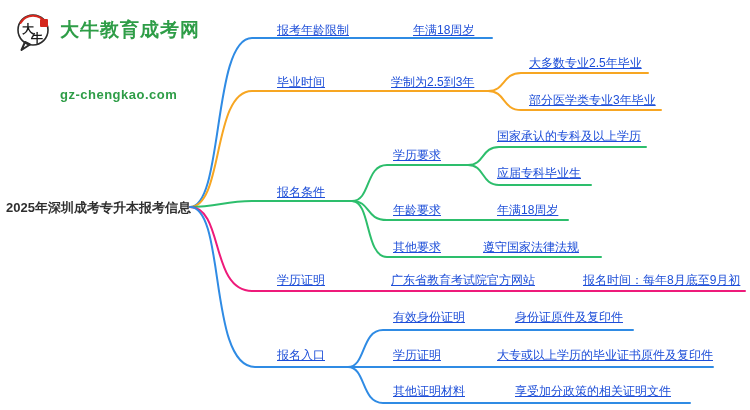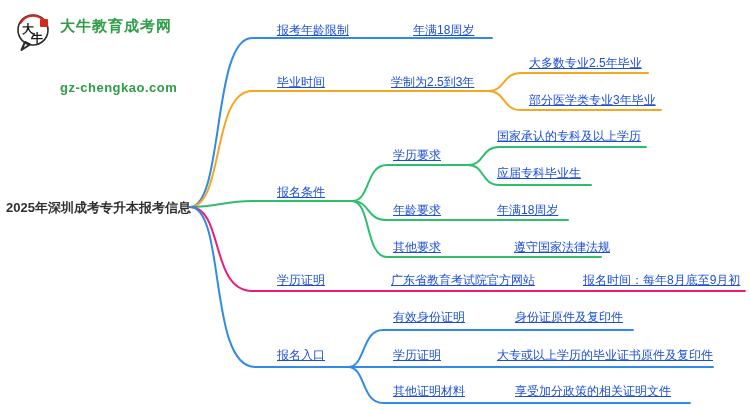--- a/index.html
+++ b/index.html
@@ -11,21 +11,21 @@
   svg path{fill:none;stroke-width:2;stroke-linecap:round;stroke-linejoin:round;}
   .lbl{
     position:absolute;font-size:12px;line-height:14px;color:#1d4ed8;
     white-space:nowrap;letter-spacing:0px;text-decoration:underline;
   }
   .root-lbl{
     position:absolute;font-size:13px;font-weight:700;color:#2f2f2f;white-space:nowrap;
   }
   #logo{position:absolute;left:14px;top:10px;display:flex;align-items:flex-start;cursor:pointer;}
   #logo-texts{margin-left:6px;padding-top:7px;}
-  #logo-title{font-size:15px;font-weight:700;letter-spacing:1px;}
+  #logo-title{font-size:19px;font-weight:700;letter-spacing:1px;}
   #logo-domain{font-size:13px;font-weight:700;margin-top:2px;letter-spacing:0.5px;}
 </style>
 </head>
 <body>
 
 <div id="mindmap-canvas">
 
   
   <svg width="750" height="410" viewBox="0 0 750 410">
 
@@ -64,21 +64,21 @@
   <div class="lbl" style="left:529px;top:93px;">部分医学类专业3年毕业</div>
 
   
   <div class="lbl" style="left:277px;top:185px;">报名条件</div>
   <div class="lbl" style="left:393px;top:148px;">学历要求</div>
   <div class="lbl" style="left:497px;top:129px;">国家承认的专科及以上学历</div>
   <div class="lbl" style="left:497px;top:166px;text-align:right;">应届专科毕业生</div>
   <div class="lbl" style="left:393px;top:203px;">年龄要求</div>
   <div class="lbl" style="left:497px;top:203px;">年满18周岁</div>
   <div class="lbl" style="left:393px;top:240px;">其他要求</div>
-  <div class="lbl" style="left:514px;top:240px;">遵守国家法律法规</div>
+  <div class="lbl" style="left:483px;top:240px;">遵守国家法律法规</div>
 
   
   <div class="lbl" style="left:277px;top:273px;">学历证明</div>
   <div class="lbl" style="left:391px;top:273px;">广东省教育考试院官方网站</div>
   <div class="lbl" style="left:583px;top:273px;">报名时间：每年8月底至9月初</div>
 
   
   <div class="lbl" style="left:277px;top:348px;">报名入口</div>
   <div class="lbl" style="left:393px;top:310px;">有效身份证明</div>
   <div class="lbl" style="left:515px;top:310px;">身份证原件及复印件</div>

